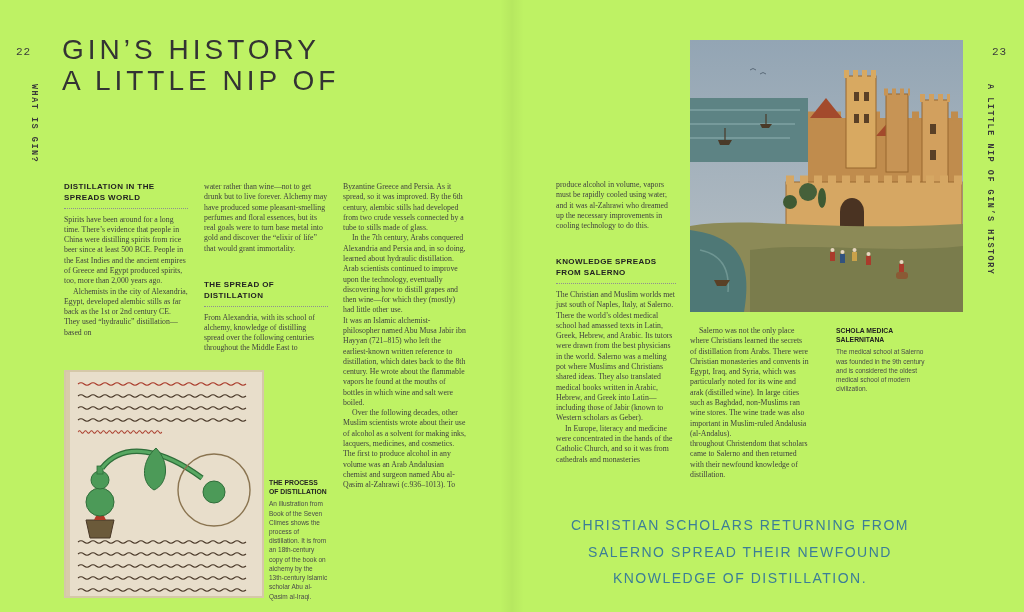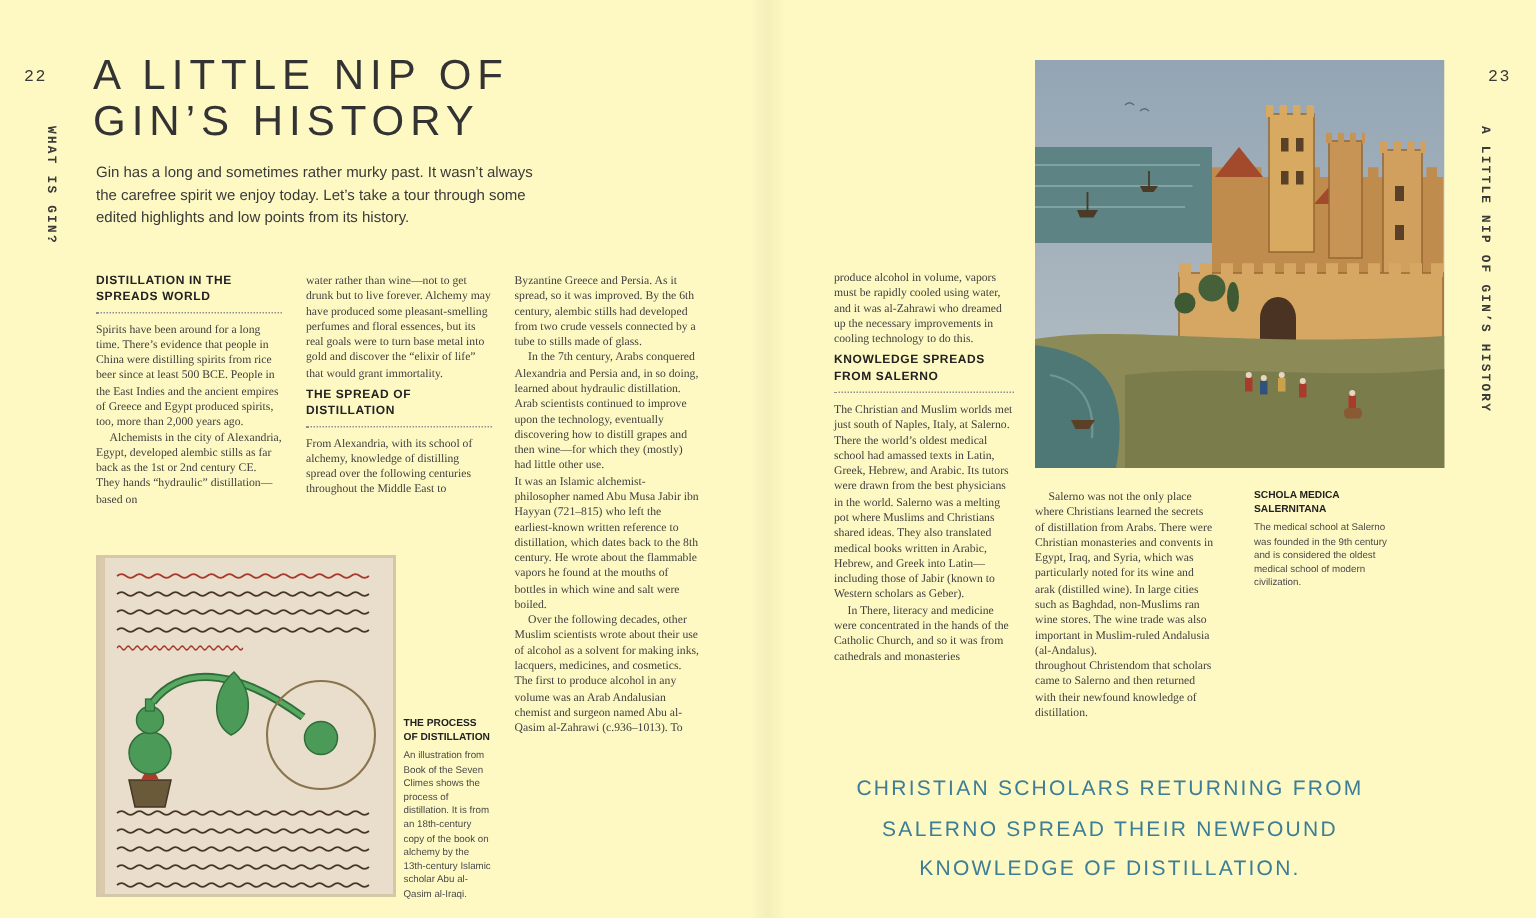--- a/index.html
+++ b/index.html
@@ -1,58 +1,57 @@
 <!DOCTYPE html>
 <html><head>
 <meta charset="utf-8">
 <style>
   html,body{margin:0;padding:0;background:#e9e9e9;}
-  .spread{position:relative;width:1024px;height:612px;background:#fef9c3;overflow:hidden;
+  .spread{position:relative;width:1024px;height:612px;background:#bef264;overflow:hidden;
           font-family:"Liberation Sans",sans-serif;color:#3f3f3f;}
   .abs{position:absolute;}
   .pagenum{font-family:"Liberation Mono",monospace;font-size:11px;color:#3a3a3a;letter-spacing:1px;}
   .vert{writing-mode:vertical-rl;font-family:"Liberation Mono",monospace;font-weight:bold;
         font-size:8.5px;letter-spacing:1.5px;color:#3a3a3a;}
   .title{margin:0;font-size:28px;font-weight:500;letter-spacing:4px;line-height:1.12;color:#333;}
   .title span{display:block;}
   .intro{font-size:10px;line-height:1.5;margin:0;width:302px;color:#3a3a3a;}
   .col{position:absolute;}
   .h{font-size:8px;font-weight:bold;letter-spacing:.4px;line-height:1.35;color:#222;
      padding-bottom:4px;border-bottom:1px dotted #8f8f8f;margin:0 0 6px 0;}
-  .h.mid{margin-top:4px;}
+  .h.mid{margin-top:26px;}
   .b{font-size:7.8px;line-height:1.32;margin:0;font-family:Liberation Serif, serif;}
   .ind{text-indent:9px;}
   .cap-h{font-size:6.8px;font-weight:bold;line-height:1.35;margin:0 0 3px 0;color:#222;}
   .cap{font-size:6.5px;line-height:1.42;margin:0;color:#4a4a4a;}
   .quote{font-family:Liberation Sans, sans-serif;font-size:14px;letter-spacing:1.5px;
          line-height:1.9;color:#3c7e97;text-align:center;}
   .gutter{background:linear-gradient(to right,rgba(0,0,0,0) 0%,rgba(0,0,0,.045) 50%,rgba(0,0,0,0) 100%);}
   svg{display:block;}
 </style>
 </head>
 <body>
 
 <div class="spread">
 
   <div class="abs gutter" style="left:500px;top:0;width:24px;height:612px;"></div>
 
   <div class="abs pagenum" style="left:16px;top:46px;">22</div>
   <div class="abs vert" style="left:29px;top:84px;">WHAT IS GIN?</div>
 
   <h1 class="abs title" style="left:62px;top:34px;">
+    <span>GIN’S HISTORY</span>
     <span>A LITTLE NIP OF</span>
-    <span>GIN’S HISTORY</span>
   </h1>
 
-  <p class="abs intro" style="left:64px;top:108px;">Gin has a long and sometimes rather murky past. It wasn’t always the carefree spirit we enjoy today. Let’s take a tour through some edited highlights and low points from its history.</p>
 
   <div class="col" style="left:64px;top:182px;width:124px;">
     <div class="h">DISTILLATION IN THE SPREADS WORLD</div>
     <p class="b">Spirits have been around for a long time. There’s evidence that people in China were distilling spirits from rice beer since at least 500 BCE. People in the East Indies and the ancient empires of Greece and Egypt produced spirits, too, more than 2,000 years ago.</p>
-    <p class="b ind">Alchemists in the city of Alexandria, Egypt, developed alembic stills as far back as the 1st or 2nd century CE. They hands “hydraulic” distillation—based on</p>
+    <p class="b ind">Alchemists in the city of Alexandria, Egypt, developed alembic stills as far back as the 1st or 2nd century CE. They used “hydraulic” distillation—based on</p>
   </div>
 
   <div class="col" style="left:204px;top:182px;width:124px;">
     <p class="b">water rather than wine—not to get drunk but to live forever. Alchemy may have produced some pleasant-smelling perfumes and floral essences, but its real goals were to turn base metal into gold and discover the “elixir of life” that would grant immortality.</p>
     <div class="h mid">THE SPREAD OF DISTILLATION</div>
     <p class="b">From Alexandria, with its school of alchemy, knowledge of distilling spread over the following centuries throughout the Middle East to</p>
   </div>
 
   <div class="col" style="left:343px;top:182px;width:124px;">
     <p class="b">Byzantine Greece and Persia. As it spread, so it was improved. By the 6th century, alembic stills had developed from two crude vessels connected by a tube to stills made of glass.</p>
@@ -166,21 +165,21 @@
           <circle cx="211.5" cy="222" r="2" fill="#e8d6c0"></circle>
       </g>
       <path d="M60 30 q3 -3 6 0 M70 34 q3 -3 6 0" stroke="#5a6a78" stroke-width="1" fill="none"></path>
     </svg>
   </div>
 
   <div class="col" style="left:556px;top:180px;width:120px;">
     <p class="b">produce alcohol in volume, vapors must be rapidly cooled using water, and it was al-Zahrawi who dreamed up the necessary improvements in cooling technology to do this.</p>
     <div class="h mid">KNOWLEDGE SPREADS FROM SALERNO</div>
     <p class="b">The Christian and Muslim worlds met just south of Naples, Italy, at Salerno. There the world’s oldest medical school had amassed texts in Latin, Greek, Hebrew, and Arabic. Its tutors were drawn from the best physicians in the world. Salerno was a melting pot where Muslims and Christians shared ideas. They also translated medical books written in Arabic, Hebrew, and Greek into Latin—including those of Jabir (known to Western scholars as Geber).</p>
-    <p class="b ind">In There, literacy and medicine were concentrated in the hands of the Catholic Church, and so it was from cathedrals and monasteries</p>
+    <p class="b ind">In Europe, literacy and medicine were concentrated in the hands of the Catholic Church, and so it was from cathedrals and monasteries</p>
   </div>
 
   <div class="col" style="left:690px;top:326px;width:120px;">
     <p class="b ind">Salerno was not the only place where Christians learned the secrets of distillation from Arabs. There were Christian monasteries and convents in Egypt, Iraq, and Syria, which was particularly noted for its wine and arak (distilled wine). In large cities such as Baghdad, non-Muslims ran wine stores. The wine trade was also important in Muslim-ruled Andalusia (al-Andalus).</p>
     <p class="b">throughout Christendom that scholars came to Salerno and then returned with their newfound knowledge of distillation.</p>
   </div>
 
   <div class="abs" style="left:836px;top:326px;width:100px;">
     <p class="cap-h">SCHOLA MEDICA SALERNITANA</p>
     <p class="cap">The medical school at Salerno was founded in the 9th century and is considered the oldest medical school of modern civilization.</p>

